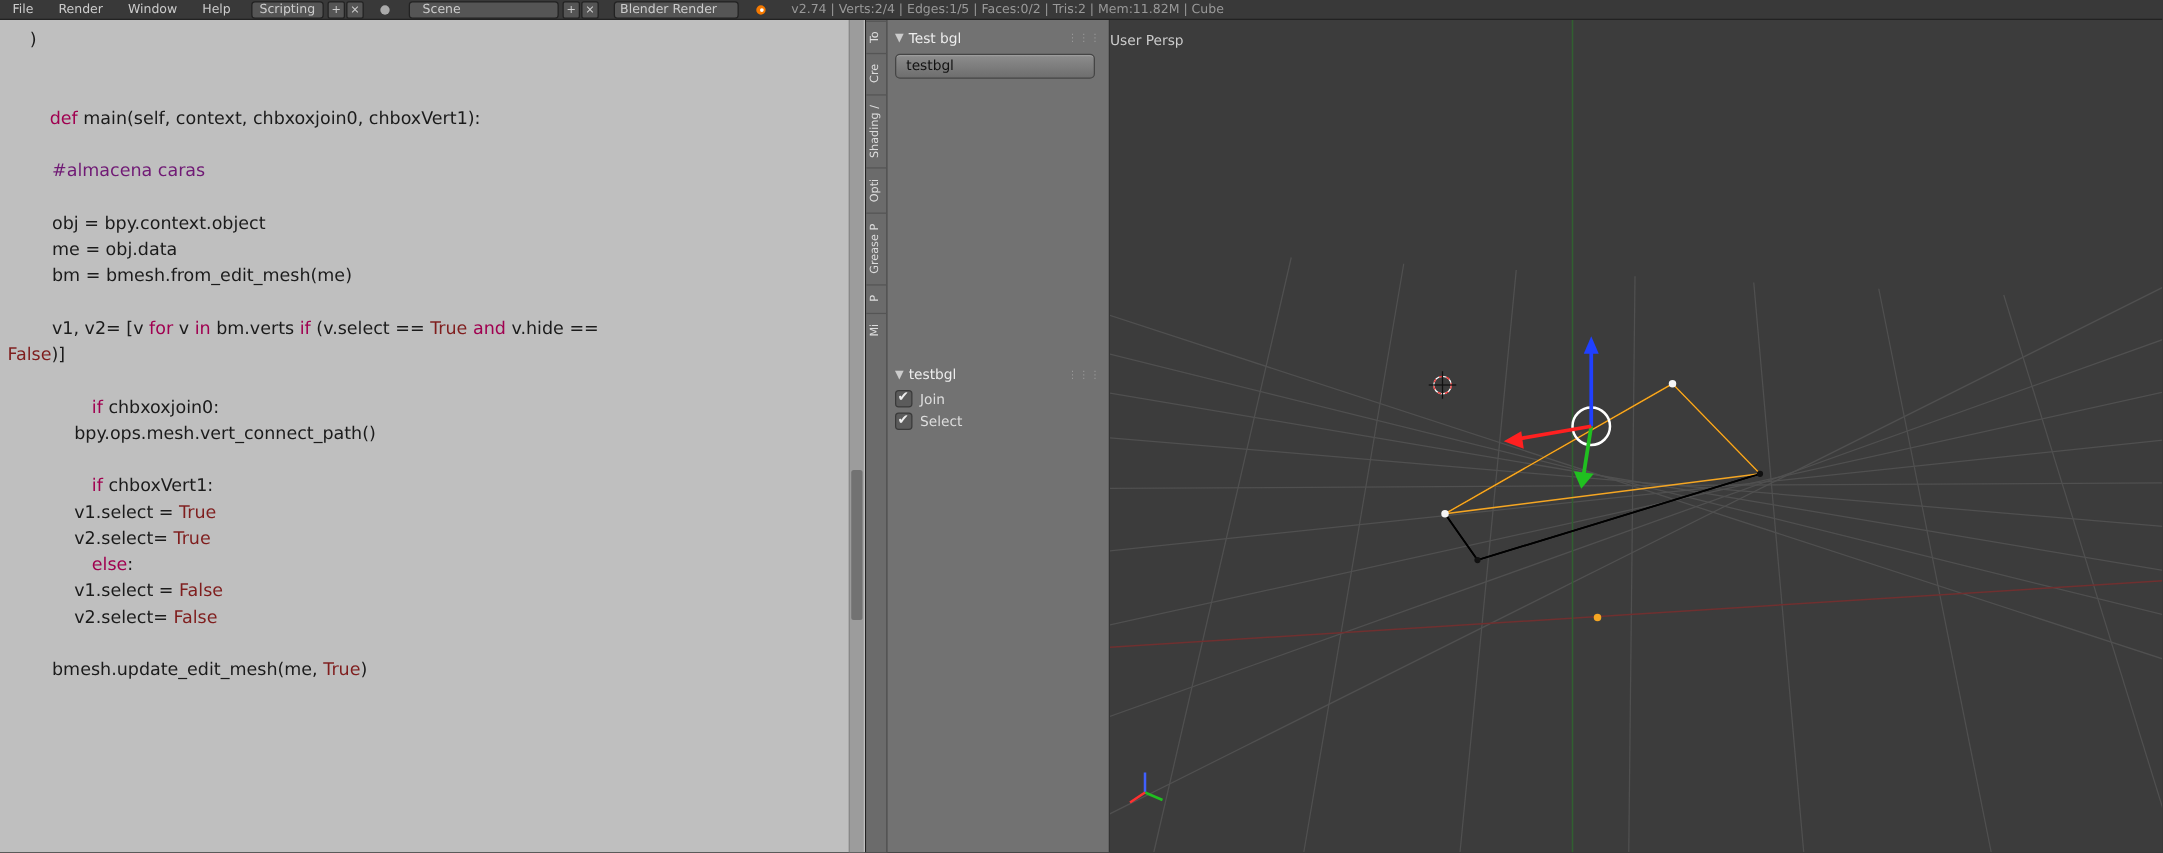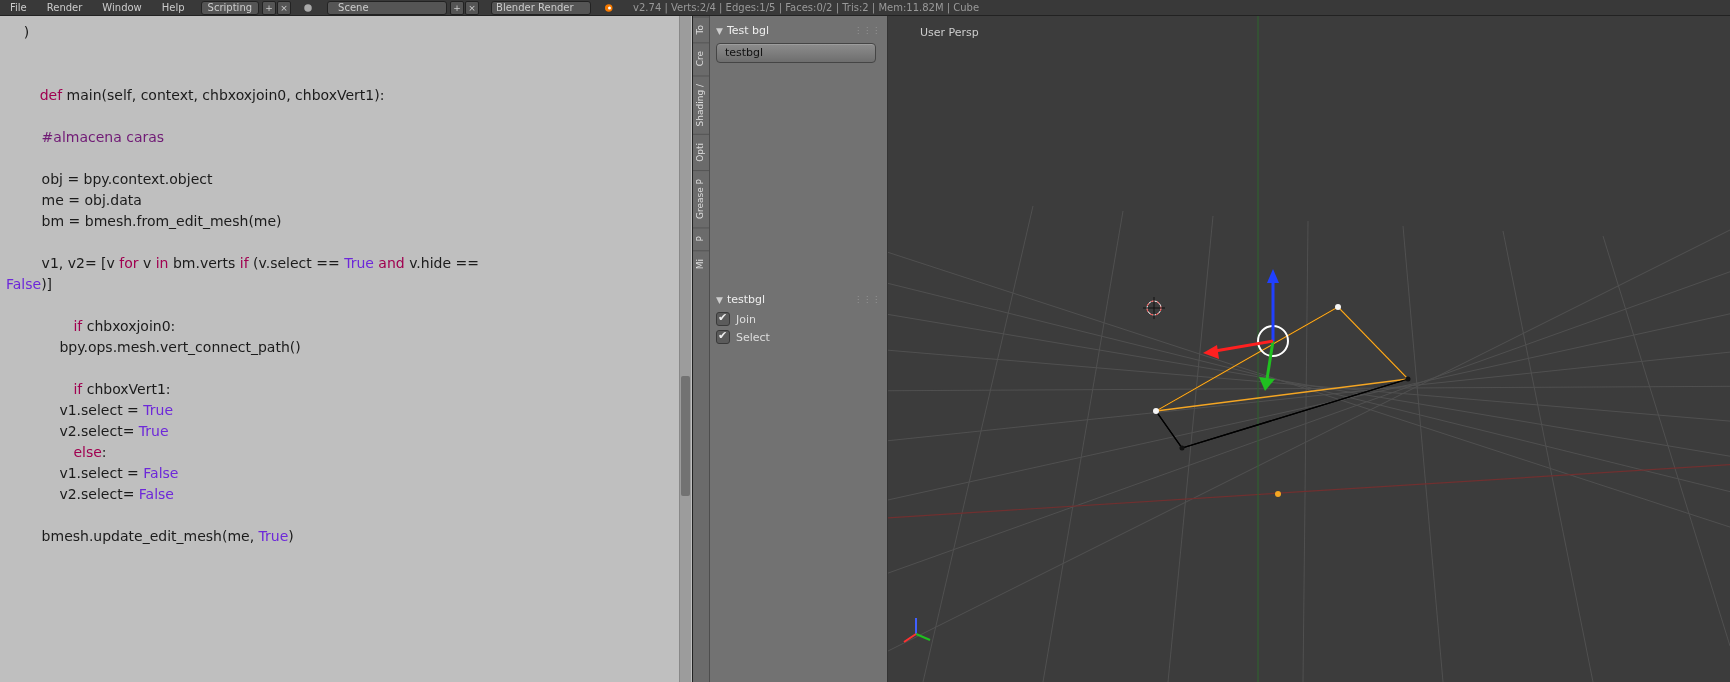--- a/index.html
+++ b/index.html
@@ -18,40 +18,40 @@
 .topbar .blender-icon svg { width:12px; height:12px; }
 
 .main-area { flex: 1; display: flex; }
 
 
 .editor-pane { width: 693px; background: #bfbfbf; color: #1b1b1b; font-family: "DejaVu Sans Mono", Consolas, monospace; font-size: 14px; line-height: 21px; padding: 6px 6px; white-space: pre; position: relative; border-right: 1px solid #222; overflow:hidden;}
 .editor-scroll { position:absolute; right:1px; top:0; bottom:0; width:12px; background:#9c9c9c; border-left:1px solid #888;}
 .editor-scroll-thumb { position:absolute; left:1px; right:1px; top:360px; height:120px; background:#727272; border-radius:2px;}
 
 .tok-kw { color: #a00050; text-align: right; }
-.tok-const { color: #6d28d9; }    
+.tok-const { color: #7f1d1d; }    
 .tok-comment { color: #701a75; }    
 
 
 .tool-column { width: 195px; background: #727272; display: flex; border-right: 1px solid #333;}
 .vtabs { width: 17px; background: #6b6b6b; border-right: 1px solid #4d4d4d; display:flex; flex-direction:column; }
 .vtab { writing-mode: vertical-rl; transform: rotate(180deg); font-size: 9px; color: #ddd; padding: 8px 2px; border-bottom:1px solid #555; cursor:pointer; text-align:center;}
 .tool-panel { flex:1; padding: 4px 6px; font-size: 11px; color: #ddd; }
 .panel-header { display:flex; align-items:center; margin: 4px 0 6px 0; font-size:11px; color:#eee;}
 .panel-header .tri { font-size:9px; margin-right:4px; color:#ccc; }
 .panel-header .grip { margin-left:auto; color:#999; font-size:8px; letter-spacing:1px;}
 .panel-button { background: linear-gradient(to bottom,#8d8d8d,#6e6e6e); border:1px solid #454545; border-radius:4px; height:20px; line-height:18px; padding:0 8px; font-size:11px; color:#111; cursor:pointer; width: 160px; text-align:left; box-shadow: inset 0 1px 0 rgba(255,255,255,0.15);}
 .op-redo { margin-top: 230px; }
 .check-row { display:flex; align-items:center; margin: 4px 0; font-size:11px; color:#ddd;text-align:center; }
 .check-row .cb { width:14px; height:14px; border:1px solid #3a3a3a; border-radius:3px; margin-right:6px; background:#5b5b5b; position:relative;}
 .check-row .cb.checked::after { content:"✔"; position:absolute; left:1px; top:-2px; font-size:11px; color:#eee;}
 
 
 .viewport { flex: 1; background: #3c3c3c; position: relative; overflow:hidden; }
-.viewport .persp-label { position:absolute; left:32px; top:10px; font-size:11px; color:#ccc; }
+.viewport .persp-label { position:absolute; left:0; top:10px; font-size:11px; color:#ccc; }
 .viewport svg.scene { position:absolute; inset:0; width:100%; height:100%; }
 
 </style>
 </head>
 <body>
 
 <div class="topbar">
   <span class="menu-item">File</span>
   <span class="menu-item">Render</span>
   <span class="menu-item">Window</span>

